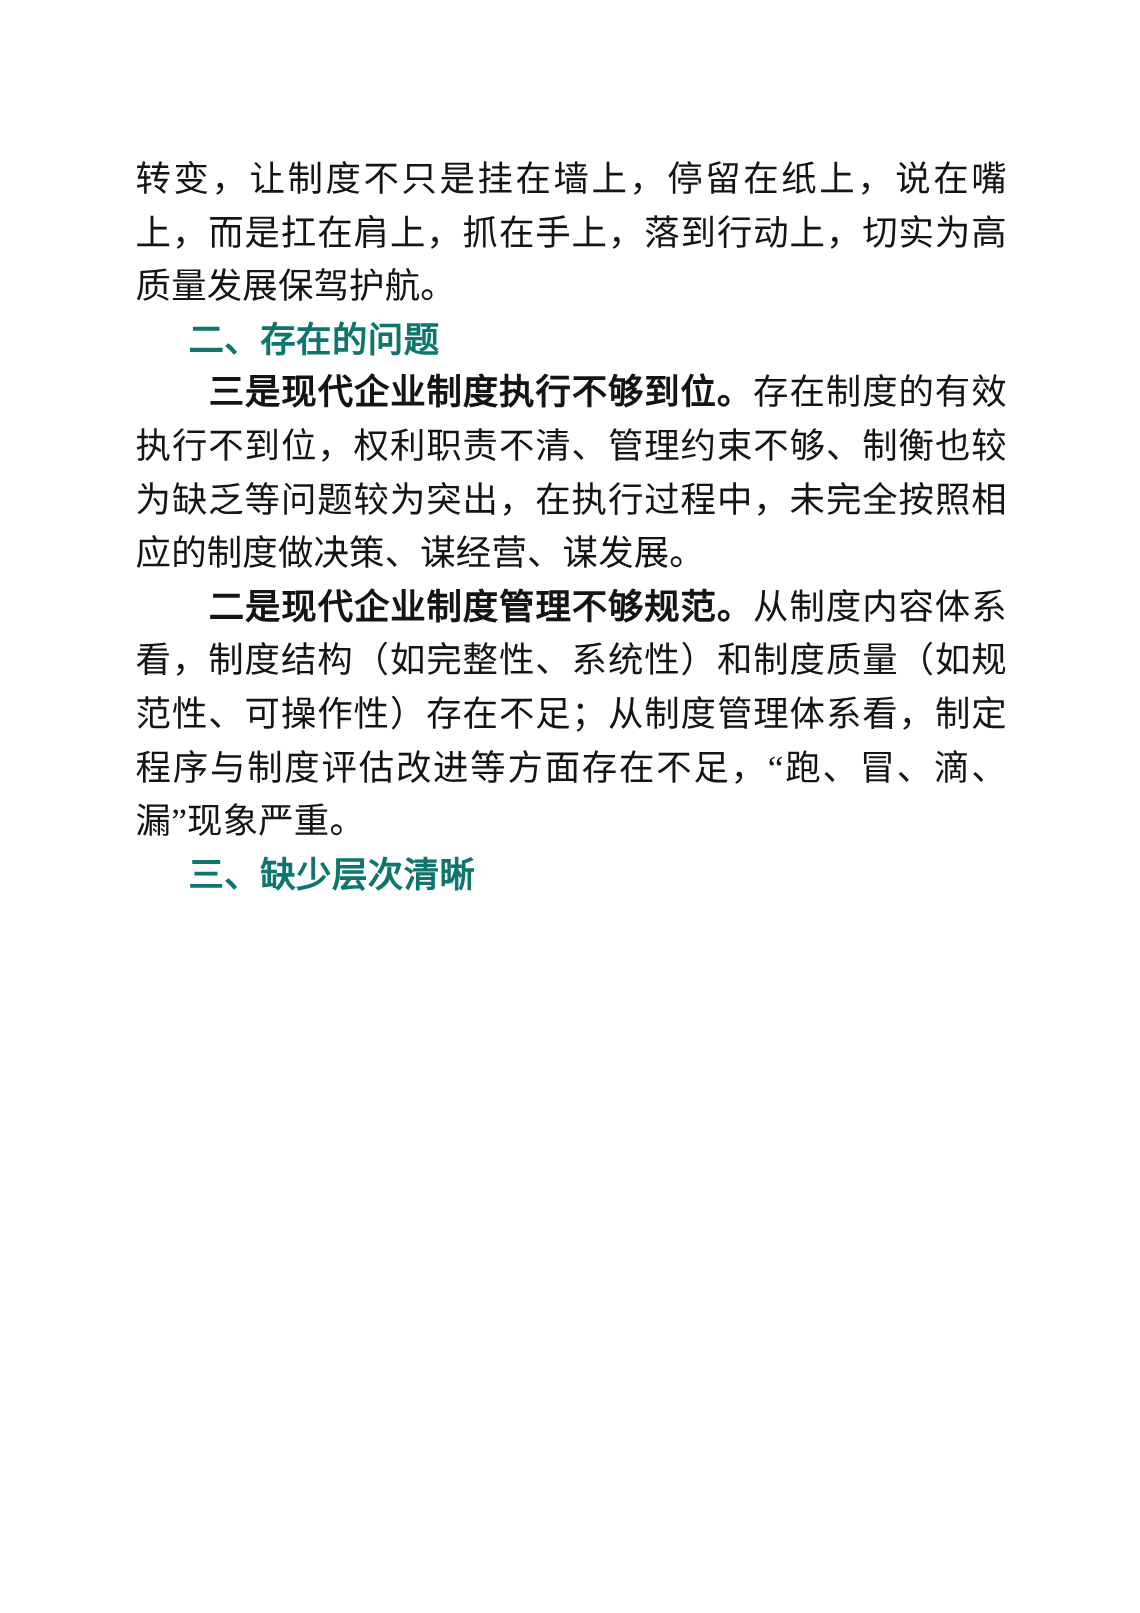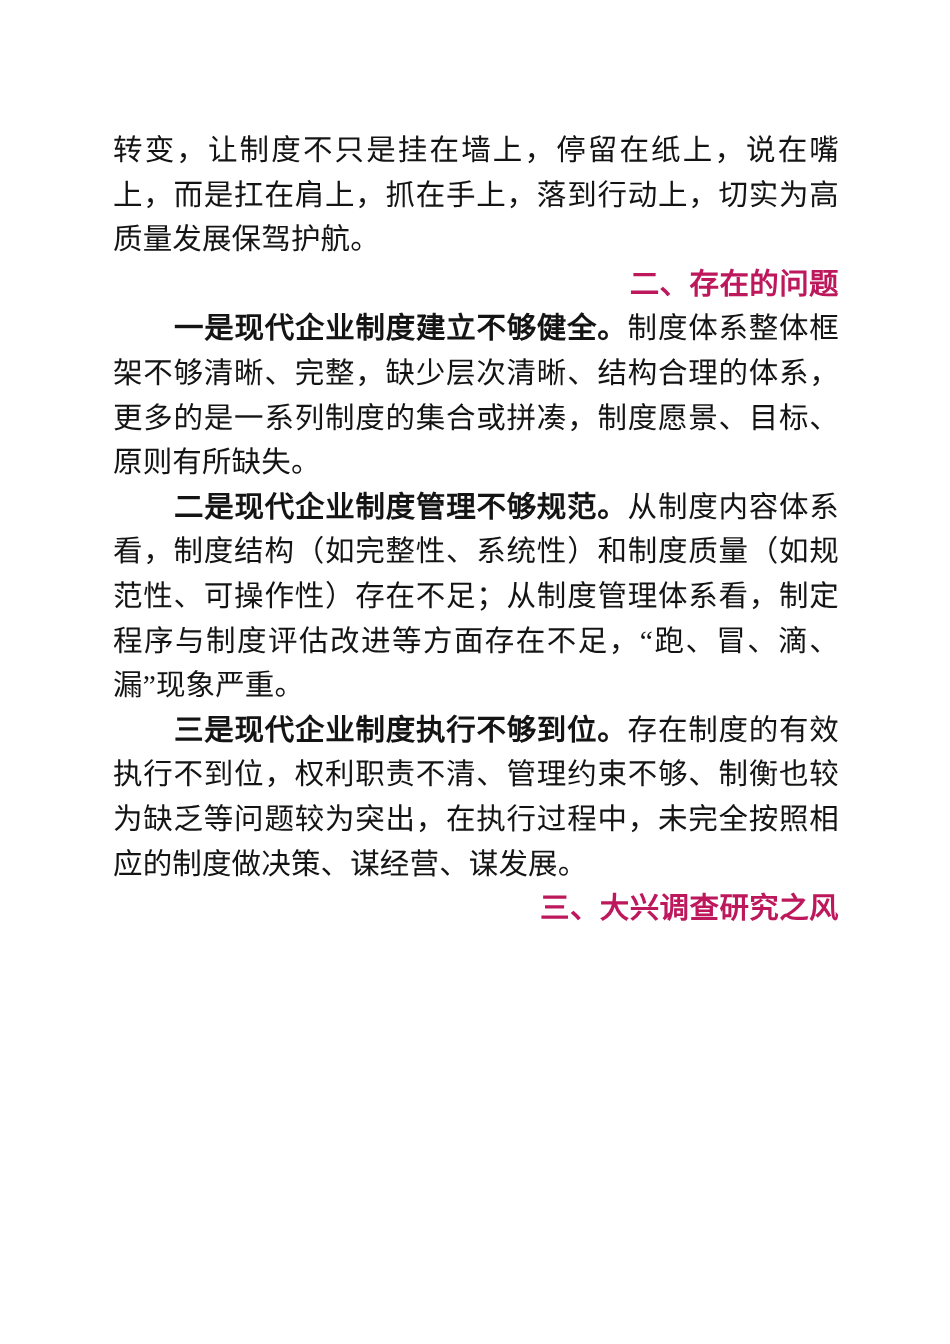--- a/index.html
+++ b/index.html
@@ -61,46 +61,45 @@
     font-weight: 700;
     letter-spacing: 0.1px;
   }
 
   
   .heading {
     font-family: "Liberation Sans", "DejaVu Sans", sans-serif;
     font-size: 29.5px;
     line-height: 44.6px;
     font-weight: 700;
-    color: #be185d;
+    color: #0f766e;
     text-indent: 44px;
     letter-spacing: 0.4px;
     margin: 0;
     padding: 0;
-    text-align: right;
+    text-align: left;
   }
 
   .block-gap-sm { height: 0px; }
 </style>
 </head>
 <body>
 
 <div id="page">
   <div id="text-column">
 
     <p class="para no-indent">转变，让制度不只是挂在墙上，停留在纸上，说在嘴上，而是扛在肩上，抓在手上，落到行动上，切实为高质量发展保驾护航。</p>
 
     <div class="block-gap-sm"></div>
 
     <h2 class="heading">二、存在的问题</h2>
 
-    <p class="para indent"><span class="lead">一是现代企业制度建立不够健全。</span><span>制度体系整体框架不够清晰、完整，缺少层次清晰、结构合理的体系，更多的是一系列制度的集合或拼凑，制度愿景、目标、原则有所缺失。</span></p>
+
+    <p class="para indent"><span class="lead">三是现代企业制度执行不够到位。</span><span>存在制度的有效执行不到位，权利职责不清、管理约束不够、制衡也较为缺乏等问题较为突出，在执行过程中，未完全按照相应的制度做决策、谋经营、谋发展。</span></p>
 
     <p class="para indent"><span class="lead">二是现代企业制度管理不够规范。</span><span>从制度内容体系看，制度结构（如完整性、系统性）和制度质量（如规范性、可操作性）存在不足；从制度管理体系看，制定程序与制度评估改进等方面存在不足，“跑、冒、滴、漏”现象严重。</span></p>
 
-    <p class="para indent"><span class="lead">三是现代企业制度执行不够到位。</span><span>存在制度的有效执行不到位，权利职责不清、管理约束不够、制衡也较为缺乏等问题较为突出，在执行过程中，未完全按照相应的制度做决策、谋经营、谋发展。</span></p>
-
-    <h2 class="heading">三、大兴调查研究之风</h2>
+    <h2 class="heading">三、缺少层次清晰</h2>
 
 
 
   </div>
 </div>
 
 </body></html>

